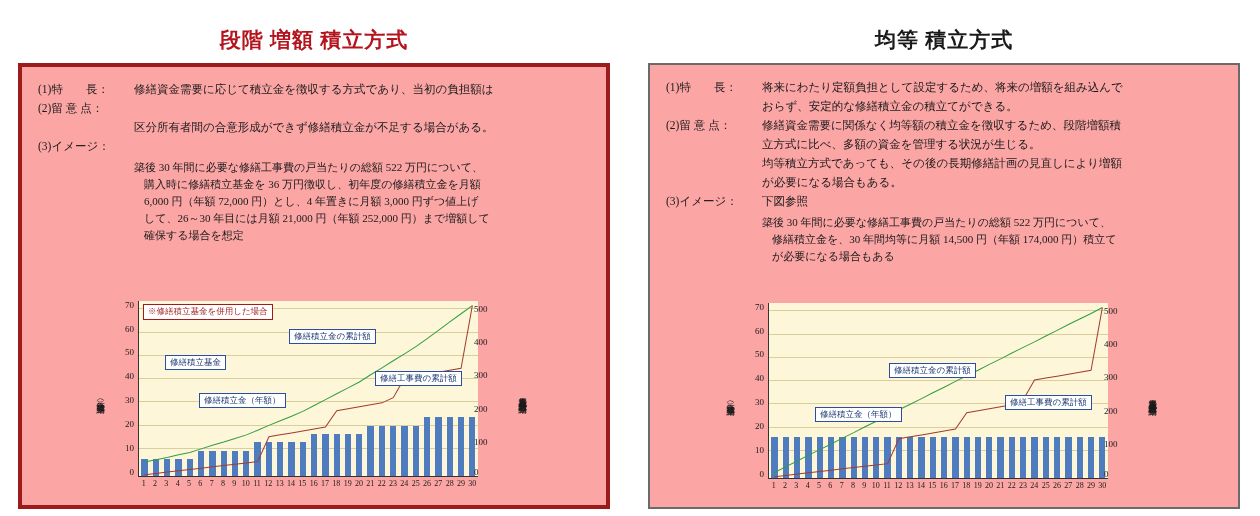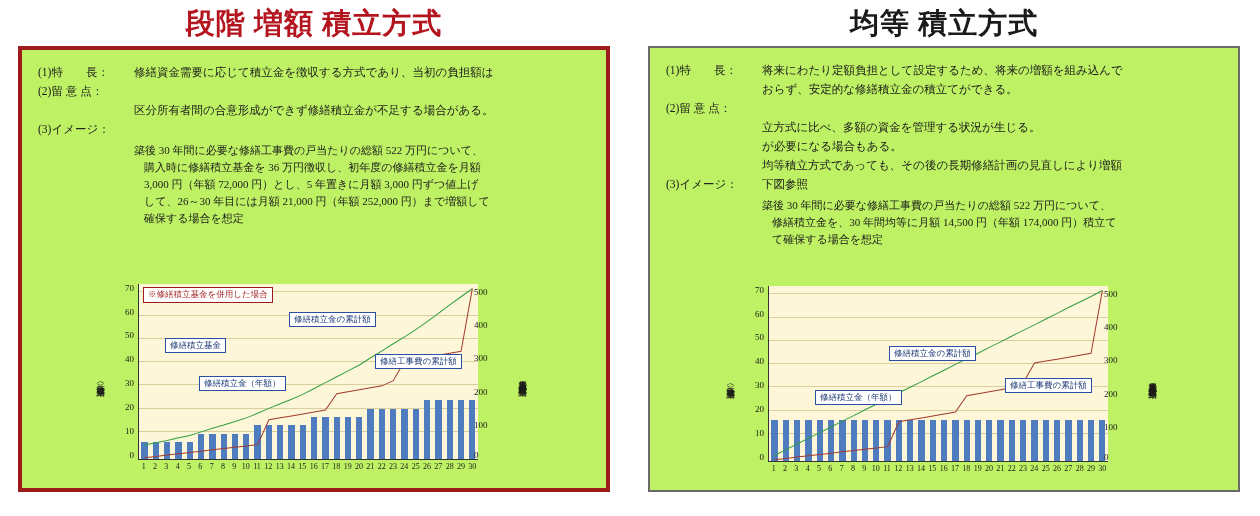--- a/index.html
+++ b/index.html
@@ -12,33 +12,34 @@
   }
   .page{position:relative;width:1260px;height:516px;}
 
   .panel{position:absolute;top:0;}
   .panel.left{left:18px;width:592px;}
   .panel.right{left:648px;width:592px;}
 
   .panel-title{
     text-align:center;
     font-weight:bold;
-    font-size:29px;
+    font-size:21px;
     letter-spacing:1px;
     height:46px;
     line-height:46px;
+    margin-top:17px;
   }
   .panel.left .panel-title{color:#b4141e;}
   .panel.right .panel-title{color:#1a1a1a;}
 
   .panel-box{
     position:relative;
     height:446px;
     box-sizing:border-box;
-    background:#bef264;
+    background:#fca5a5;
   }
   .panel.left .panel-box{border:4px solid #9e1b1b;}
   .panel.right .panel-box{border:2px solid #6a6a6a;}
 
   .body-text{
     padding:14px 16px 0 16px;
     font-size:11.5px;
     line-height:1.48;
   }
   .row{display:flex;align-items:flex-start;margin-bottom:2px;}
@@ -149,21 +150,21 @@
           <div class="lbl-wide"></div>
           <div class="val">区分所有者間の合意形成ができず修繕積立金が不足する場合がある。</div>
         </div>
         <div class="row">
           <div class="lbl-wide">(3)イメージ：</div>
         </div>
 
         <div class="note">
           <span class="ln">築後 30 年間に必要な修繕工事費の戸当たりの総額 522 万円について、</span>
           <span class="ln i1">購入時に修繕積立基金を 36 万円徴収し、初年度の修繕積立金を月額</span>
-          <span class="ln i1">3,000 円（年額 72,000 円）とし、5 年置きに月額 3,000 円ずつ値上げ</span>
+          <span class="ln i1">6,000 円（年額 72,000 円）とし、4 年置きに月額 3,000 円ずつ値上げ</span>
           <span class="ln i1">して、26～30 年目には月額 21,000 円（年額 252,000 円）まで増額して</span>
           <span class="ln i1">確保する場合を想定</span>
         </div>
       </div>
 
       <div class="chart-wrap">
         <div class="chart">
 
           <div class="axis-title">
             <span>修繕積立金（年額）</span>
@@ -291,42 +292,43 @@
         <div class="row">
           <div class="lbl-wide">(1)特　　長：</div>
           <div class="val">将来にわたり定額負担として設定するため、将来の増額を組み込んで</div>
         </div>
         <div class="row">
           <div class="lbl-wide"></div>
           <div class="val">おらず、安定的な修繕積立金の積立てができる。</div>
         </div>
         <div class="row">
           <div class="lbl-wide">(2)留 意 点：</div>
+          <div class="val">修繕資金需要に関係なく均等額の積立金を徴収するため、段階増額積</div>
         </div>
         <div class="row">
           <div class="lbl-wide"></div>
           <div class="val">立方式に比べ、多額の資金を管理する状況が生じる。</div>
         </div>
         <div class="row">
           <div class="lbl-wide"></div>
+          <div class="val">均等積立方式であっても、その後の長期修繕計画の見直しにより増額</div>
+        </div>
+        <div class="row">
+          <div class="lbl-wide"></div>
           <div class="val">が必要になる場合もある。</div>
-        </div>
-        <div class="row">
-          <div class="lbl-wide"></div>
-          <div class="val">均等積立方式であっても、その後の長期修繕計画の見直しにより増額</div>
         </div>
         <div class="row">
           <div class="lbl-wide">(3)イメージ：</div>
           <div class="val">下図参照</div>
         </div>
 
         <div class="note">
           <span class="ln">築後 30 年間に必要な修繕工事費の戸当たりの総額 522 万円について、</span>
           <span class="ln i1">修繕積立金を、30 年間均等に月額 14,500 円（年額 174,000 円）積立て</span>
-          <span class="ln i1">て確保する場合を想定</span>
+          <span class="ln i1">が必要になる場合もある</span>
         </div>
       </div>
 
       <div class="chart-wrap">
         <div class="chart">
 
           <div class="axis-title">
             <span>修繕積立金（年額）</span>
           </div>
 

